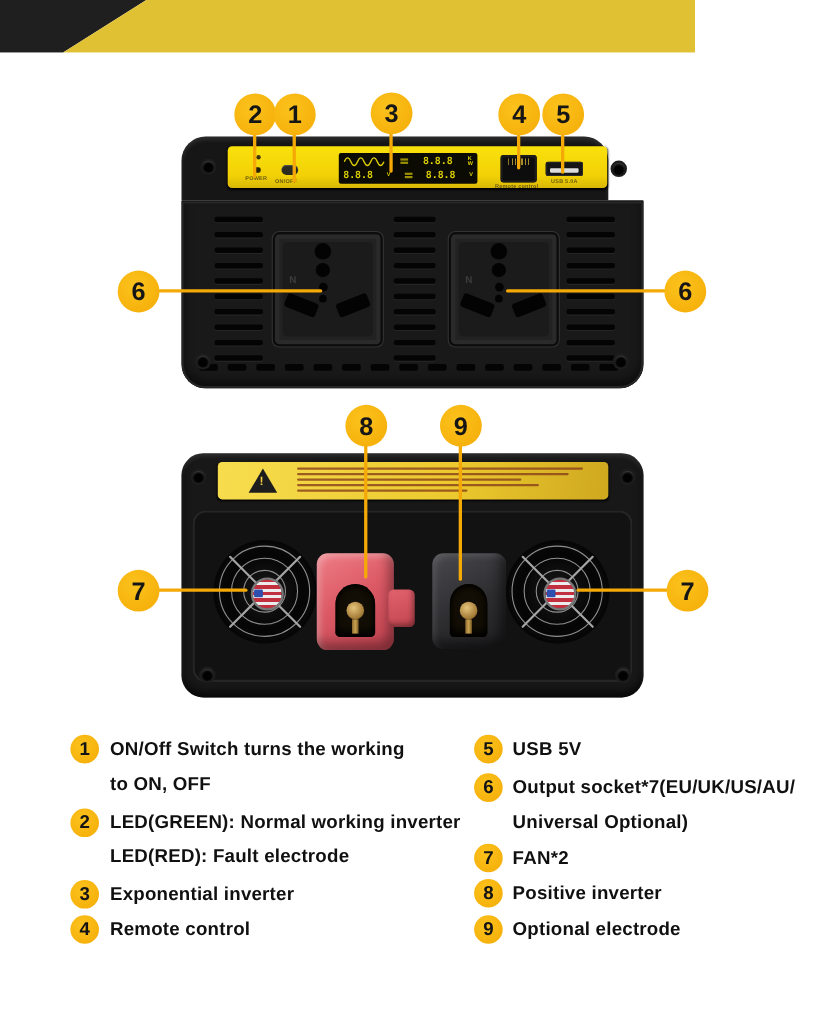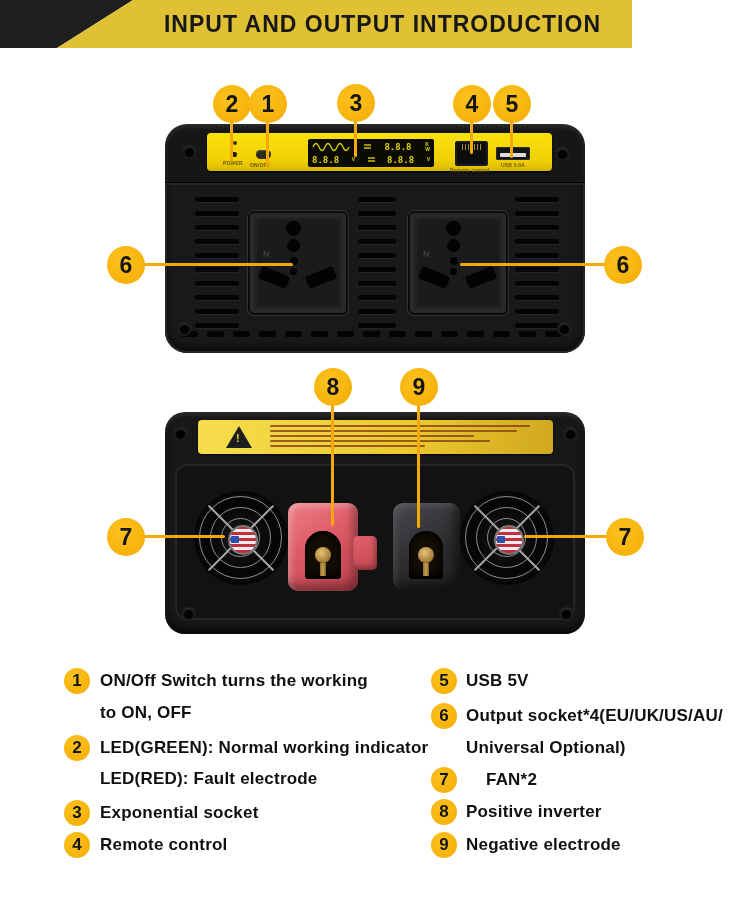--- a/index.html
+++ b/index.html
@@ -18,21 +18,21 @@
   .badge{position:absolute;width:38px;height:38px;border-radius:50%;
          background:radial-gradient(circle at 40% 35%,#fcc21d,#f4ab05);
          color:#161616;font-size:23px;font-weight:800;text-align:center;line-height:38px;z-index:30;}
   .lbadge{position:absolute;width:26px;height:26px;border-radius:50%;
           background:radial-gradient(circle at 40% 35%,#fcc21d,#f4ab05);
           color:#141414;font-size:17px;font-weight:800;text-align:center;line-height:26px;}
   .cline{position:absolute;background:#f5a906;z-index:25;border-radius:2px;}
 
   
   .dev-front{position:absolute;left:165px;top:124px;width:420px;height:228px;}
-  .df-top{position:absolute;left:0;top:0;width:420px;height:58px;background:#161616;
+  .df-top{position:absolute;left:0;top:0;width:388px;height:58px;background:#161616;
           border-radius:22px 22px 0 0;box-shadow:inset 0 3px 4px rgba(255,255,255,.10);}
   .panel{position:absolute;left:42px;top:9px;width:345px;height:38px;border-radius:4px;
          background:linear-gradient(180deg,#f9e10c,#f2d106 70%,#d8b705);box-shadow:0 1px 2px #000;}
   .screw{position:absolute;width:11px;height:11px;border-radius:50%;background:#020202;
          box-shadow:inset 0 1px 2px #444,0 0 0 2px #1d1d1d;}
   .led-dot{position:absolute;left:24px;top:19px;width:6px;height:5px;border-radius:2px;background:#23200a;}
   .led-dot2{position:absolute;left:26px;top:8px;width:4px;height:4px;border-radius:2px;background:#3a3410;}
   .tinylabel{position:absolute;font-size:5px;font-weight:700;color:#6b5a10;letter-spacing:.2px;}
   .switch{position:absolute;left:49px;top:17px;width:15px;height:9px;border-radius:5px;background:#2b2b20;
           box-shadow:inset 0 1px 1px #555;}
@@ -106,21 +106,20 @@
   
   .ltext{position:absolute;font-size:17px;font-weight:700;color:#101010;letter-spacing:.2px;white-space:nowrap;}
 </style>
 </head>
 <body>
 
 <div class="canvas">
 
   <div class="hdr-corner"></div>
   <div class="hdr-banner"></div>
-  <div class="hdr-title">INPUT AND OUTPUT INTRODUCTION</div>
 
   <div class="badge" style="left:213px;top:85px;">2</div>
   <div class="badge" style="left:249px;top:85px;">1</div>
   <div class="badge" style="left:337px;top:84px;">3</div>
   <div class="badge" style="left:453px;top:85px;">4</div>
   <div class="badge" style="left:493px;top:85px;">5</div>
   <div class="cline" style="left:230px;top:120px;width:3px;height:42px;"></div>
   <div class="cline" style="left:266px;top:120px;width:3px;height:46px;"></div>
   <div class="cline" style="left:354px;top:119px;width:3px;height:38px;"></div>
   <div class="cline" style="left:470px;top:120px;width:3px;height:34px;"></div>
@@ -323,39 +322,39 @@
   <div class="badge" style="left:606px;top:518px;">7</div>
   <div class="cline" style="left:143px;top:535px;width:82px;height:3px;"></div>
   <div class="cline" style="left:524px;top:535px;width:84px;height:3px;"></div>
 
   <div>
     <div class="lbadge" style="left:64px;top:668px;">1</div>
     <div class="ltext" style="left:100px;top:671px;">ON/Off Switch turns the working</div>
     <div class="ltext" style="left:100px;top:703px;">to ON, OFF</div>
 
     <div class="lbadge" style="left:64px;top:735px;">2</div>
-    <div class="ltext" style="left:100px;top:738px;">LED(GREEN): Normal working indicator</div>
+    <div class="ltext" style="left:100px;top:738px;">LED(GREEN): Normal working inverter</div>
     <div class="ltext" style="left:100px;top:769px;">LED(RED): Fault electrode</div>
 
     <div class="lbadge" style="left:64px;top:800px;">3</div>
-    <div class="ltext" style="left:100px;top:803px;">Exponential socket</div>
+    <div class="ltext" style="left:100px;top:803px;">Exponential inverter</div>
 
     <div class="lbadge" style="left:64px;top:832px;">4</div>
     <div class="ltext" style="left:100px;top:835px;">Remote control</div>
 
     <div class="lbadge" style="left:431px;top:668px;">5</div>
     <div class="ltext" style="left:466px;top:671px;">USB 5V</div>
 
     <div class="lbadge" style="left:431px;top:703px;">6</div>
-    <div class="ltext" style="left:466px;top:706px;">Output socket*4(EU/UK/US/AU/</div>
+    <div class="ltext" style="left:466px;top:706px;">Output socket*7(EU/UK/US/AU/</div>
     <div class="ltext" style="left:466px;top:738px;">Universal Optional)</div>
 
     <div class="lbadge" style="left:431px;top:767px;">7</div>
-    <div class="ltext" style="left:486px;top:770px;text-align:center;">FAN*2</div>
+    <div class="ltext" style="left:466px;top:770px;text-align:center;">FAN*2</div>
 
     <div class="lbadge" style="left:431px;top:799px;">8</div>
     <div class="ltext" style="left:466px;top:802px;">Positive inverter</div>
 
     <div class="lbadge" style="left:431px;top:832px;">9</div>
-    <div class="ltext" style="left:466px;top:835px;">Negative electrode</div>
+    <div class="ltext" style="left:466px;top:835px;">Optional electrode</div>
   </div>
 
 </div>
 
 </body></html>

